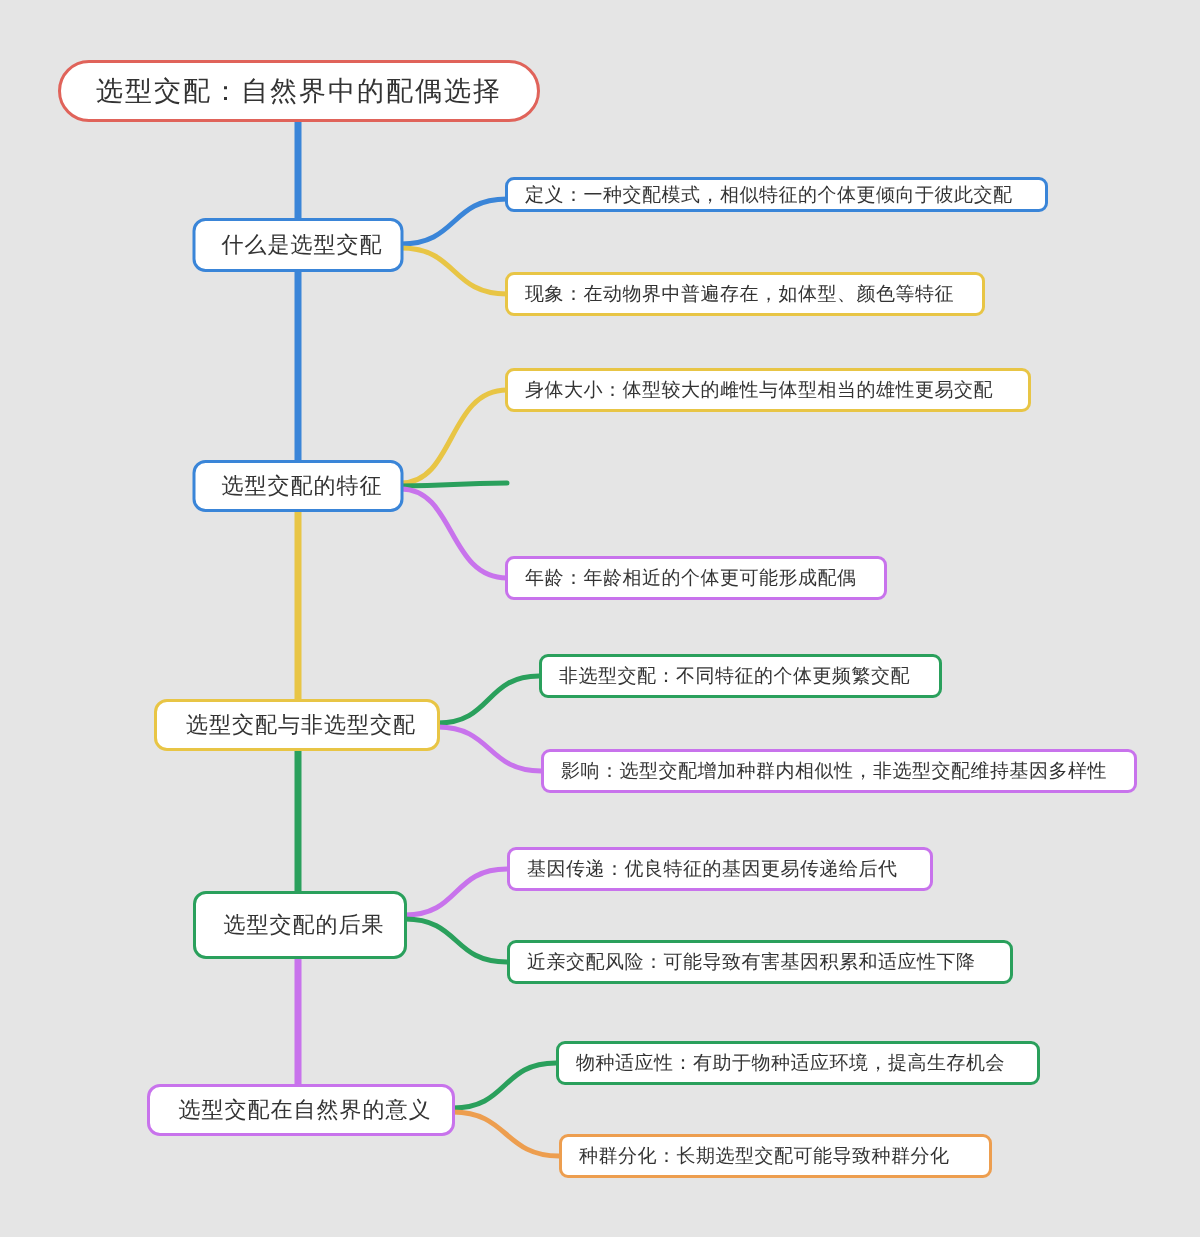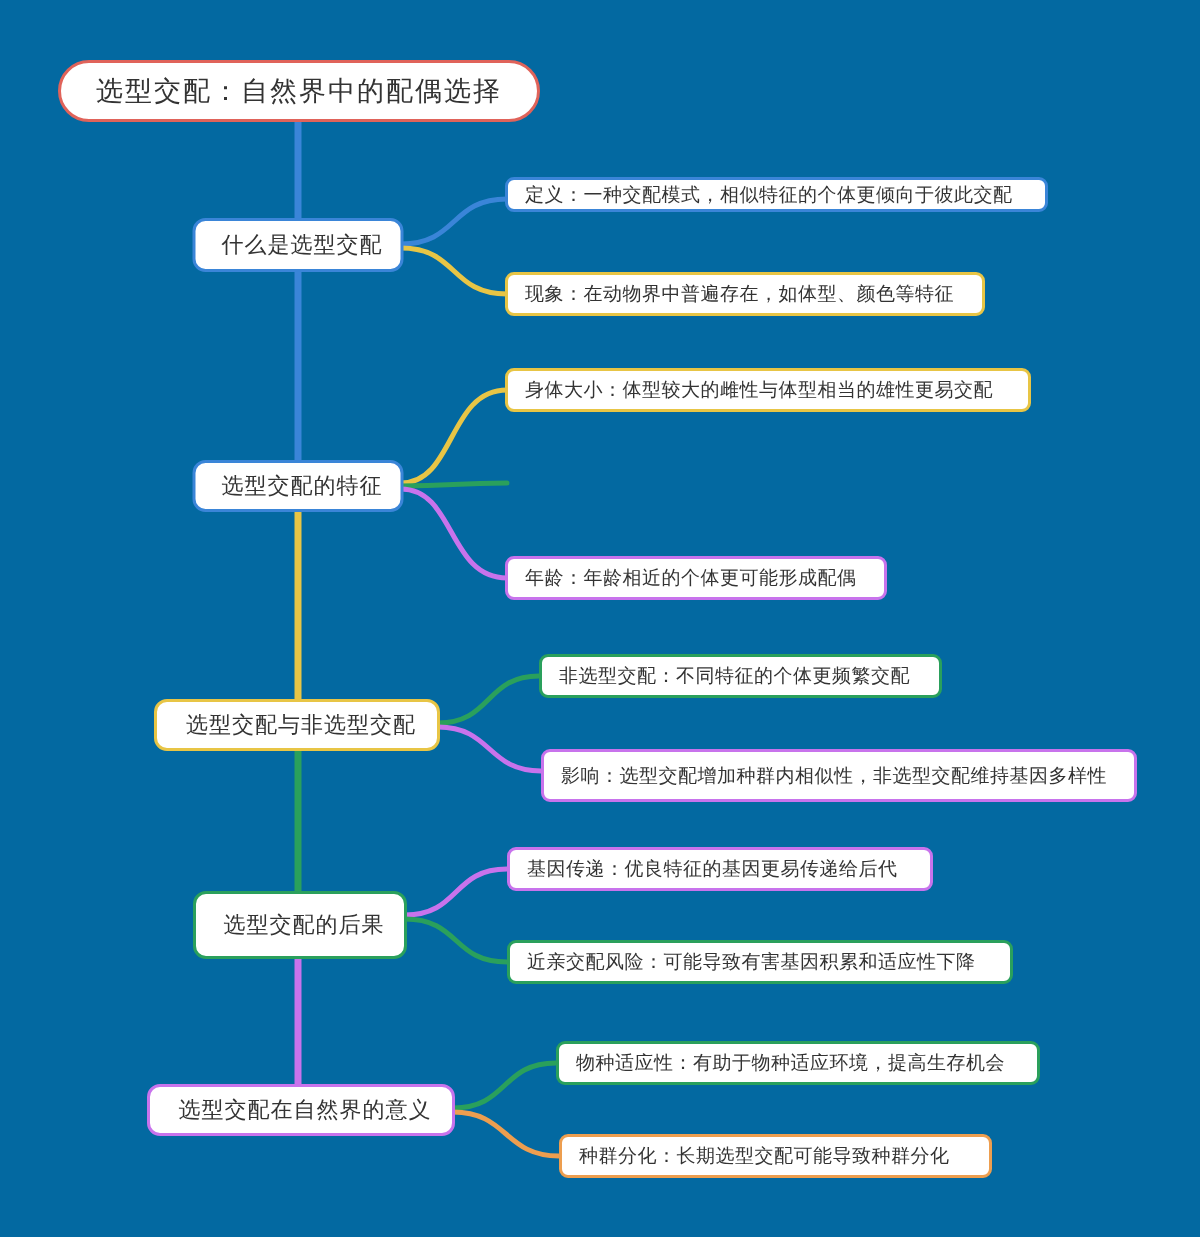--- a/index.html
+++ b/index.html
@@ -49,21 +49,21 @@
     border-width: 3px;
     border-radius: 9px;
     font-size: 19px;
     padding: 0 17px;
     letter-spacing: 0.5px;
   }
 </style>
 </head>
 <body>
 
-<div class="canvas" style="background: #0369a1;">
+<div class="canvas" style="background: #e5e5e5;">
 
   <svg class="links" width="1200" height="1237" viewBox="0 0 1200 1237">
 
     <path d="M298 120 L298 486" fill="none" stroke-width="7" stroke="#3a85d8"></path>
     <path d="M298 486 L298 725" fill="none" stroke-width="7" stroke="#e8c545"></path>
     <path d="M298 725 L298 917" fill="none" stroke-width="7" stroke="#2aa05c"></path>
     <path d="M298 917 L298 1110" fill="none" stroke-width="7" stroke="#c873ec"></path>
 
     <path d="M401 244 C 458 244, 450 199, 507 199" fill="none" stroke-width="5" stroke-linecap="round" stroke="#3a85d8"></path>
     <path d="M401 248 C 458 248, 450 294, 507 294" fill="none" stroke-width="5" stroke-linecap="round" stroke="#e8c545"></path>
@@ -112,21 +112,21 @@
   <div class="node child" style="left: 505px; top: 368px; min-width: 526px; height: 44px; border-color: rgb(232, 197, 69);">
     <span>身体大小：体型较大的雌性与体型相当的雄性更易交配</span>
   </div>
   <div class="node child" style="left: 505px; top: 556px; min-width: 382px; height: 44px; border-color: rgb(200, 115, 236);">
     <span>年龄：年龄相近的个体更可能形成配偶</span>
   </div>
 
   <div class="node child" style="left: 539px; top: 654px; min-width: 403px; height: 44px; border-color: rgb(42, 160, 92);">
     <span>非选型交配：不同特征的个体更频繁交配</span>
   </div>
-  <div class="node child" style="left: 541px; top: 749px; min-width: 596px; height: 53px; border-color: rgb(200, 115, 236);">
+  <div class="node child" style="left: 541px; top: 749px; min-width: 596px; height: 44px; border-color: rgb(200, 115, 236);">
     <span>影响：选型交配增加种群内相似性，非选型交配维持基因多样性</span>
   </div>
 
   <div class="node child" style="left: 507px; top: 847px; min-width: 426px; height: 44px; border-color: rgb(200, 115, 236);">
     <span>基因传递：优良特征的基因更易传递给后代</span>
   </div>
   <div class="node child" style="left: 507px; top: 940px; min-width: 506px; height: 44px; border-color: rgb(42, 160, 92); text-align: right;">
     <span>近亲交配风险：可能导致有害基因积累和适应性下降</span>
   </div>
 

